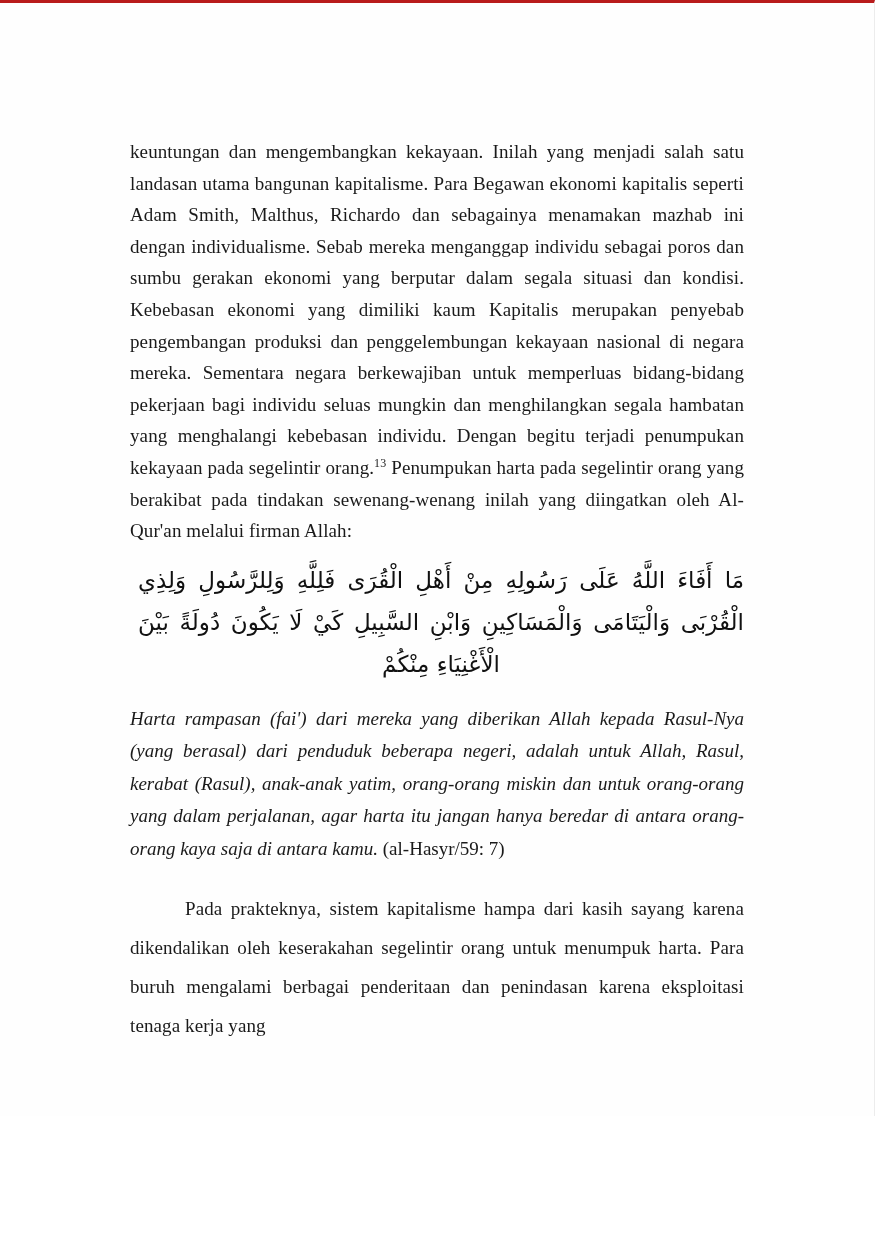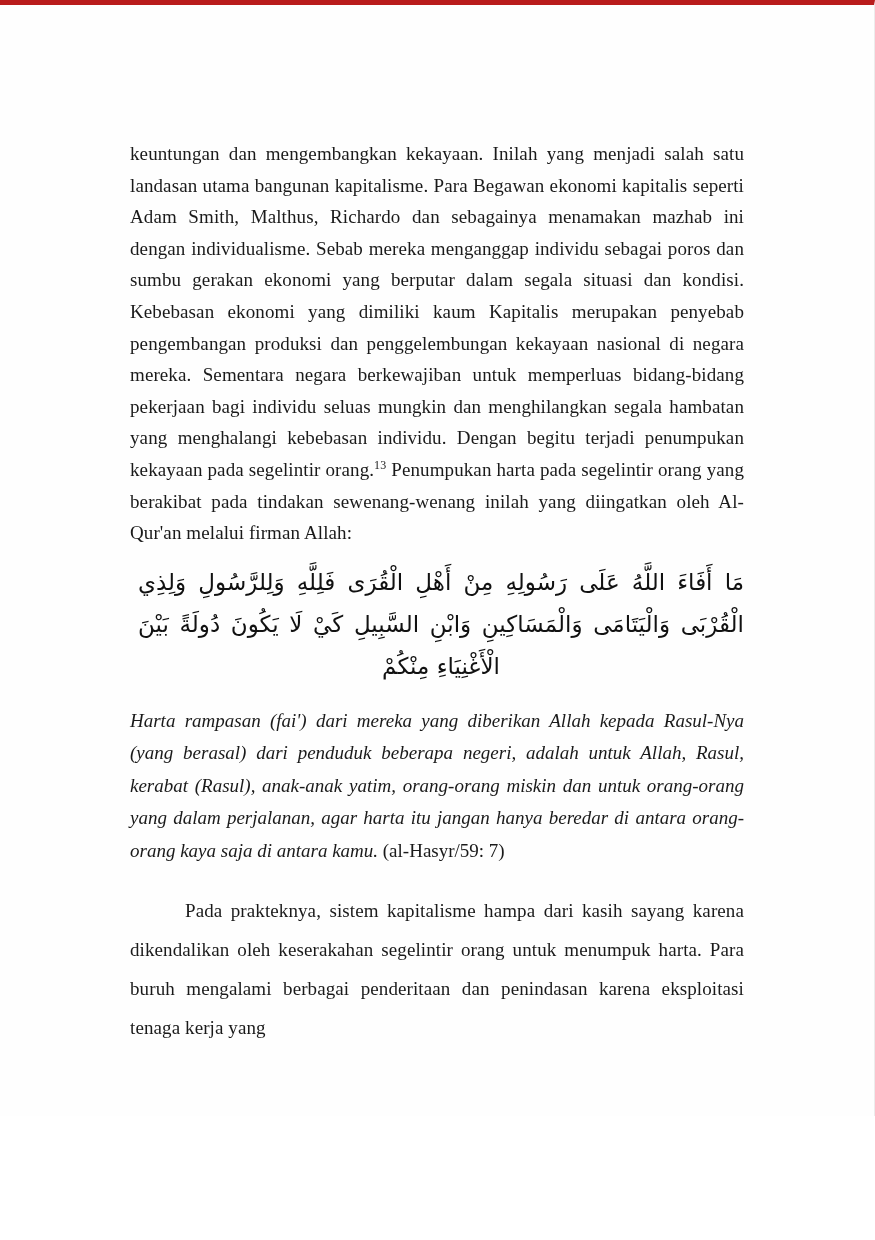--- a/index.html
+++ b/index.html
@@ -10,21 +10,21 @@
   .page {
     position: relative;
     width: 875px;
     height: 1116px;
     background: #fefefe;
     box-sizing: border-box;
     padding: 133px 130px 0 130px;
     font-family: "Liberation Serif", "DejaVu Serif", serif;
     color: #1a1a1a;
     overflow: hidden;
-    border-top: 5px solid #b91c1c;
+    border-top: 3px solid #b91c1c;
     border-right: 1px solid #ececec;
   }
   .body-par {
     font-size: 19px;
     line-height: 31.6px;
     text-align: justify;
     margin: 0;
     letter-spacing: 0.1px;
   }
   .body-par sup {

